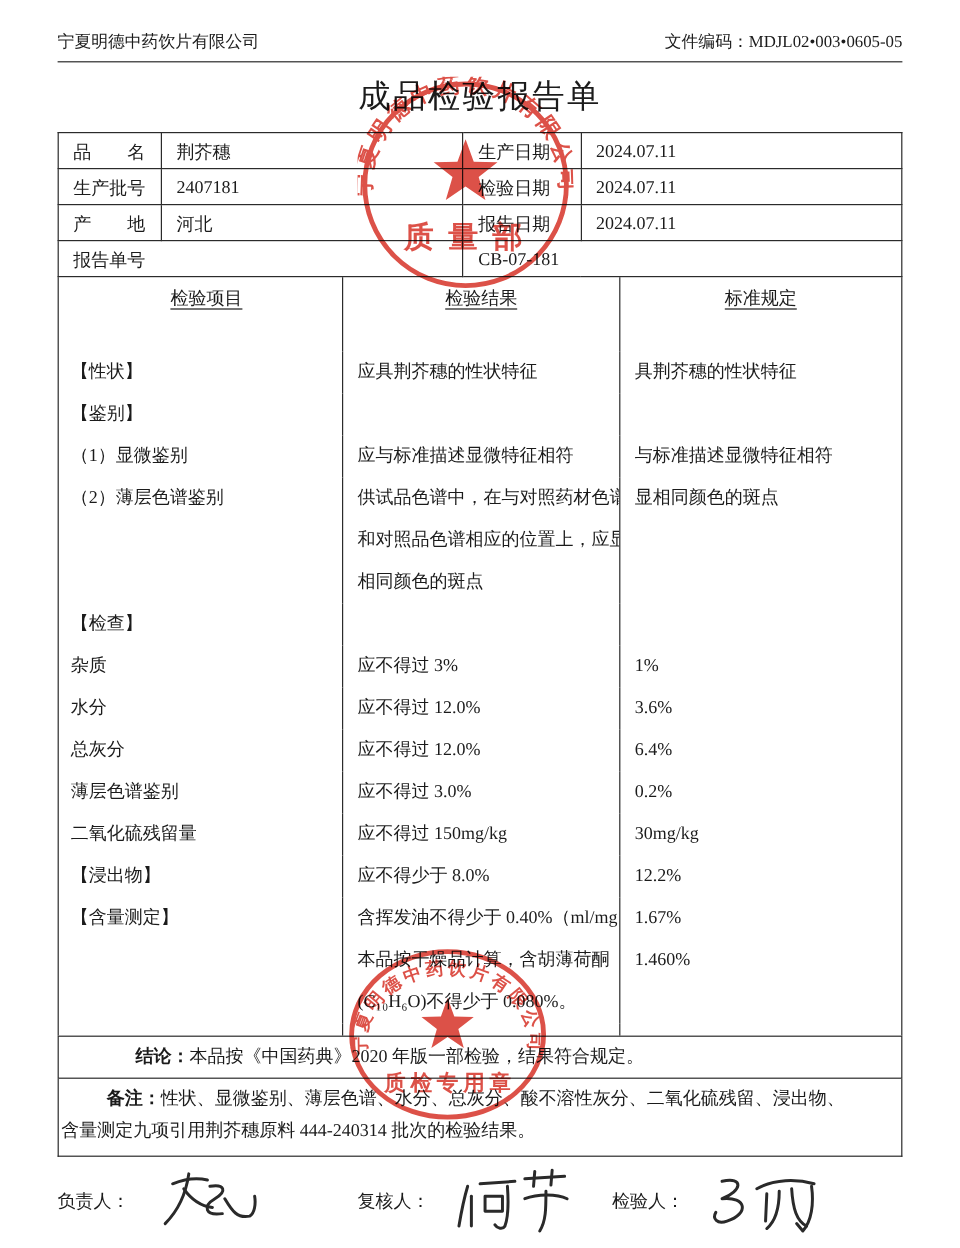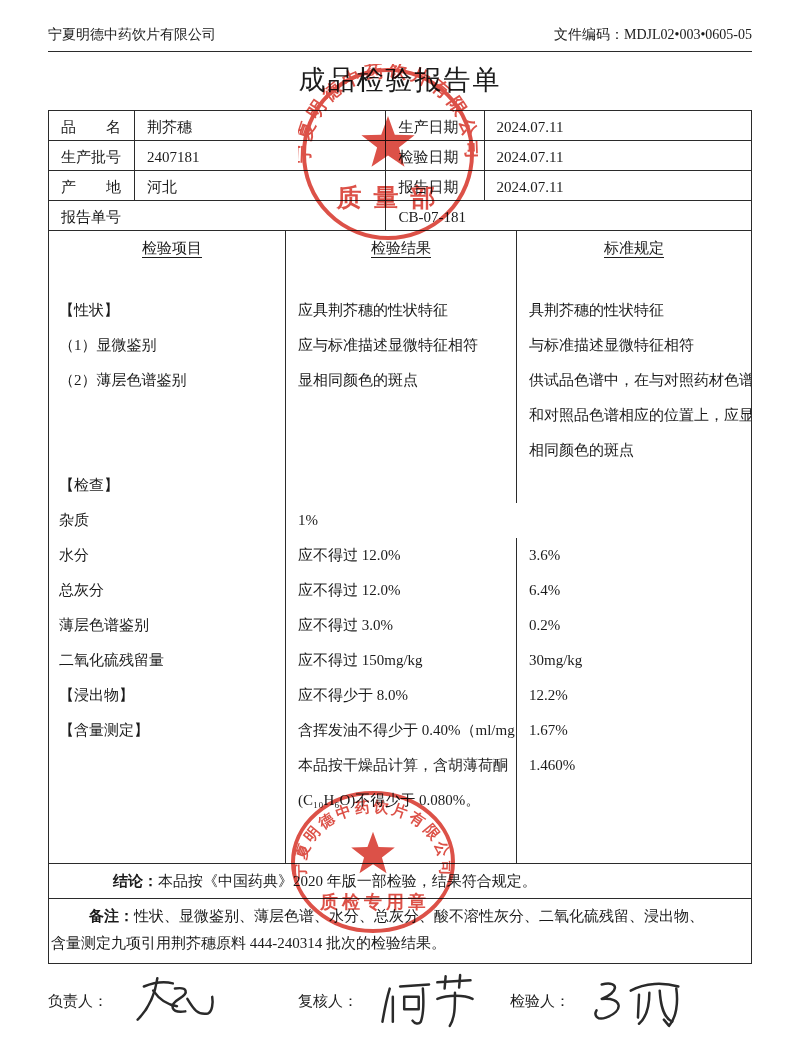--- a/index.html
+++ b/index.html
@@ -127,57 +127,63 @@
             <div class="ln">【性状】</div>
           </div>
           <div class="cell std">
             <div class="ln">应具荆芥穗的性状特征</div>
           </div>
           <div class="cell res">
             <div class="ln">具荆芥穗的性状特征</div>
           </div>
         </div>
         <div class="t-row">
+          <div class="cell item">
+            <div class="ln">【鉴别】</div>
+          </div>
           <div class="cell std"></div>
           <div class="cell res"></div>
         </div>
         <div class="t-row">
           <div class="cell item">
             <div class="ln">（1）显微鉴别</div>
           </div>
           <div class="cell std">
             <div class="ln">应与标准描述显微特征相符</div>
           </div>
           <div class="cell res">
             <div class="ln">与标准描述显微特征相符</div>
           </div>
         </div>
         <div class="t-row">
           <div class="cell item">
             <div class="ln">（2）薄层色谱鉴别</div>
-          </div>
-          <div class="cell res">
-            <div class="ln">显相同颜色的斑点</div>
           </div>
           <div class="cell std">
             <div class="ln">供试品色谱中，在与对照药材色谱</div>
             <div class="ln">和对照品色谱相应的位置上，应显</div>
             <div class="ln">相同颜色的斑点</div>
           </div>
+          <div class="cell res">
+            <div class="ln">显相同颜色的斑点</div>
+          </div>
         </div>
         <div class="t-row">
           <div class="cell item">
             <div class="ln">【检查】</div>
           </div>
           <div class="cell std"></div>
           <div class="cell res"></div>
         </div>
         <div class="t-row">
           <div class="cell item">
             <div class="ln">杂质</div>
+          </div>
+          <div class="cell std">
+            <div class="ln">应不得过 3%</div>
           </div>
           <div class="cell res">
             <div class="ln">1%</div>
           </div>
         </div>
         <div class="t-row">
           <div class="cell item">
             <div class="ln">水分</div>
           </div>
           <div class="cell std">

